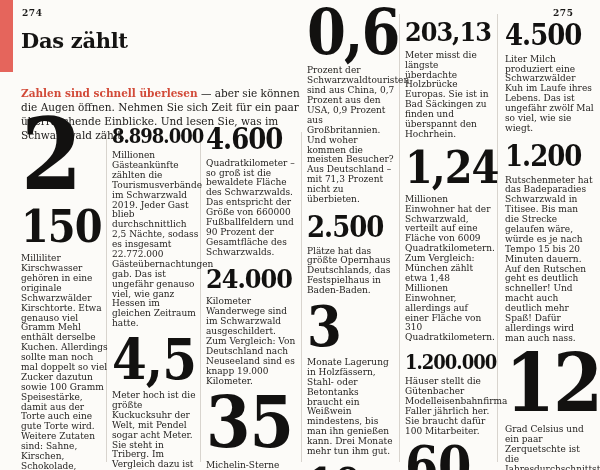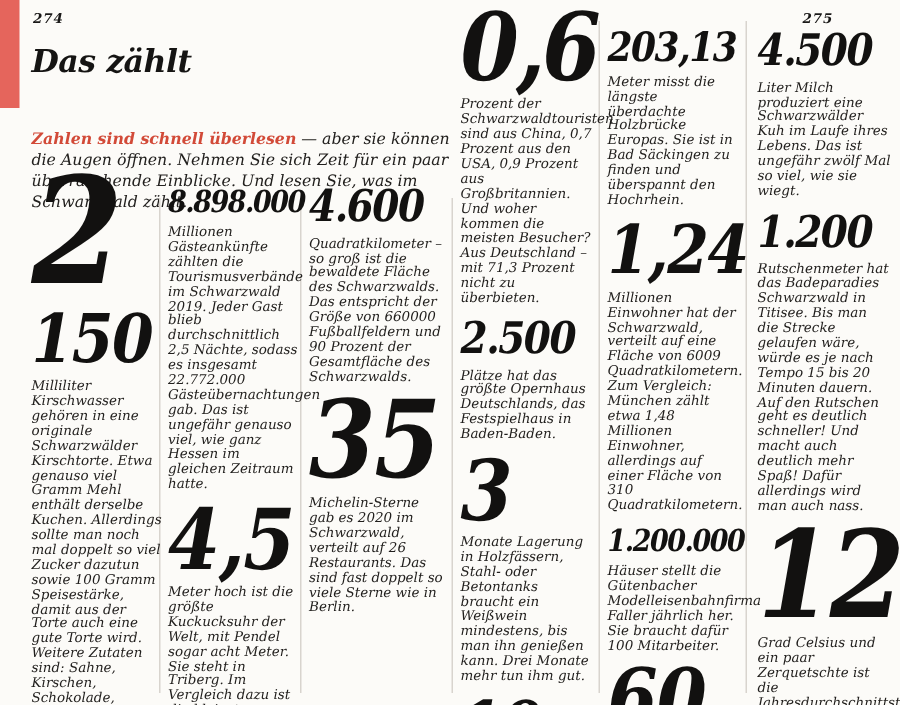--- a/index.html
+++ b/index.html
@@ -3,30 +3,30 @@
 <meta charset="utf-8">
 <style>
   html,body{margin:0;padding:0;}
   body{
     width:600px;height:470px;
     background:#fcfbf8;
     font-family:"DejaVu Serif","Liberation Serif",serif;
     color:#1e1c1a;
     overflow:hidden;
   }
-  .spread{position:relative;width:600px;height:470px;overflow:hidden;font-style:italic;}
+  .spread{position:relative;width:600px;height:470px;overflow:hidden;}
 
   .accent-bar{position:absolute;left:0;top:0;width:13px;height:72px;background:#e5655c;}
 
   .pagenum{
     position:absolute;top:8px;
     font-size:9px;font-weight:bold;letter-spacing:.6px;color:#1a1918;
   }
   .pagenum.left{left:22px;}
-  .pagenum.right{left:535px;}
+  .pagenum.right{left:553px;}
 
   .title{
     position:absolute;left:21px;top:28px;
     font-size:21px;font-weight:bold;color:#151413;letter-spacing:-0.3px;
   }
 
   .intro{
     position:absolute;left:21px;top:86px;width:281px;
     font-size:10.5px;line-height:1.34;color:#22201e;
   }
@@ -113,20 +113,24 @@
       <div class="desc">Meter hoch ist die größte Kuckucksuhr der Welt, mit Pendel sogar acht Meter. Sie steht in Triberg. Im Vergleich dazu ist die kleinste Kuckucksuhr der Welt ein Witz: Gerade mal 13,5 Zentimeter hoch, mit Pendel 15 Zentimeter. Auch sie ist in Triberg zu finden. Und funktionieren tun sie beide.</div>
     </div>
   </div>
 
   <div class="col c3">
     <div class="item">
       <div class="num n26">4.600</div>
       <div class="desc">Quadratkilometer – so groß ist die bewaldete Fläche des Schwarzwalds. Das entspricht der Größe von 660000 Fußballfeldern und 90 Prozent der Gesamtfläche des Schwarzwalds.</div>
     </div>
     <div class="item">
+      <div class="num n24">24.000</div>
+      <div class="desc">Kilometer Wanderwege sind im Schwarzwald ausgeschildert. Zum Vergleich: Von Deutschland nach Neuseeland sind es knapp 19.000 Kilometer.</div>
+    </div>
+    <div class="item">
       <div class="num n64">35</div>
       <div class="desc">Michelin-Sterne gab es 2020 im Schwarzwald, verteilt auf 26 Restaurants. Das sind fast doppelt so viele Sterne wie in Berlin.</div>
     </div>
   </div>
 
   <div class="col c4">
     <div class="item">
       <div class="num n56">0,6</div>
       <div class="desc">Prozent der Schwarzwaldtouristen sind aus China, 0,7 Prozent aus den USA, 0,9 Prozent aus Großbritannien. Und woher kommen die meisten Besucher? Aus Deutschland – mit 71,3 Prozent nicht zu überbieten.</div>
     </div>

